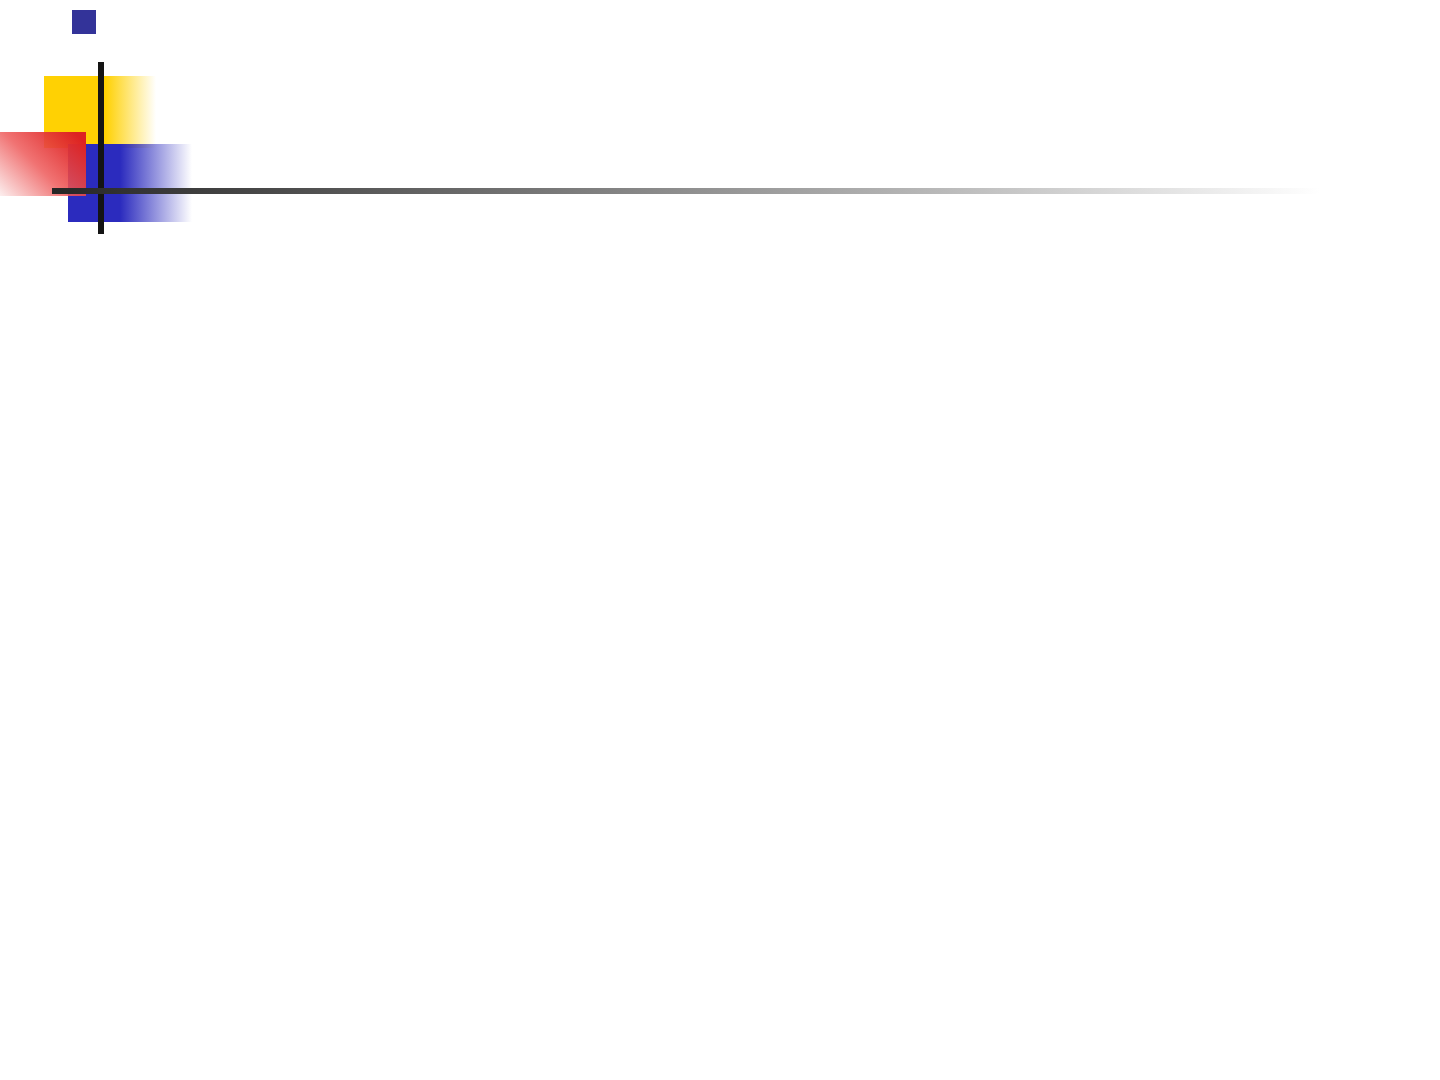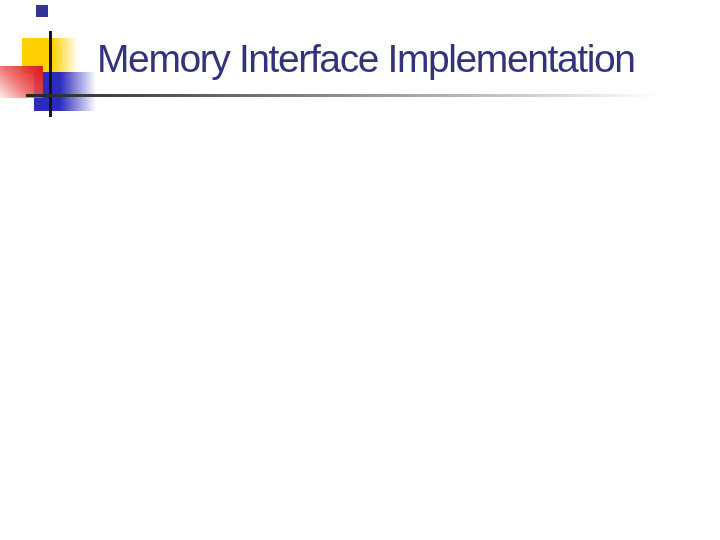--- a/index.html
+++ b/index.html
@@ -82,15 +82,14 @@
 
 <div class="slide">
 
   <div class="deco navy-sq"></div>
   <div class="deco yellow-sq"></div>
   <div class="deco blue-sq"></div>
   <div class="deco red-sq"></div>
   <div class="deco v-line"></div>
   <div class="deco h-line"></div>
 
-  <h1 class="slide-title">Memory Interface Implementation</h1>
 
 </div>
 
 </body></html>

